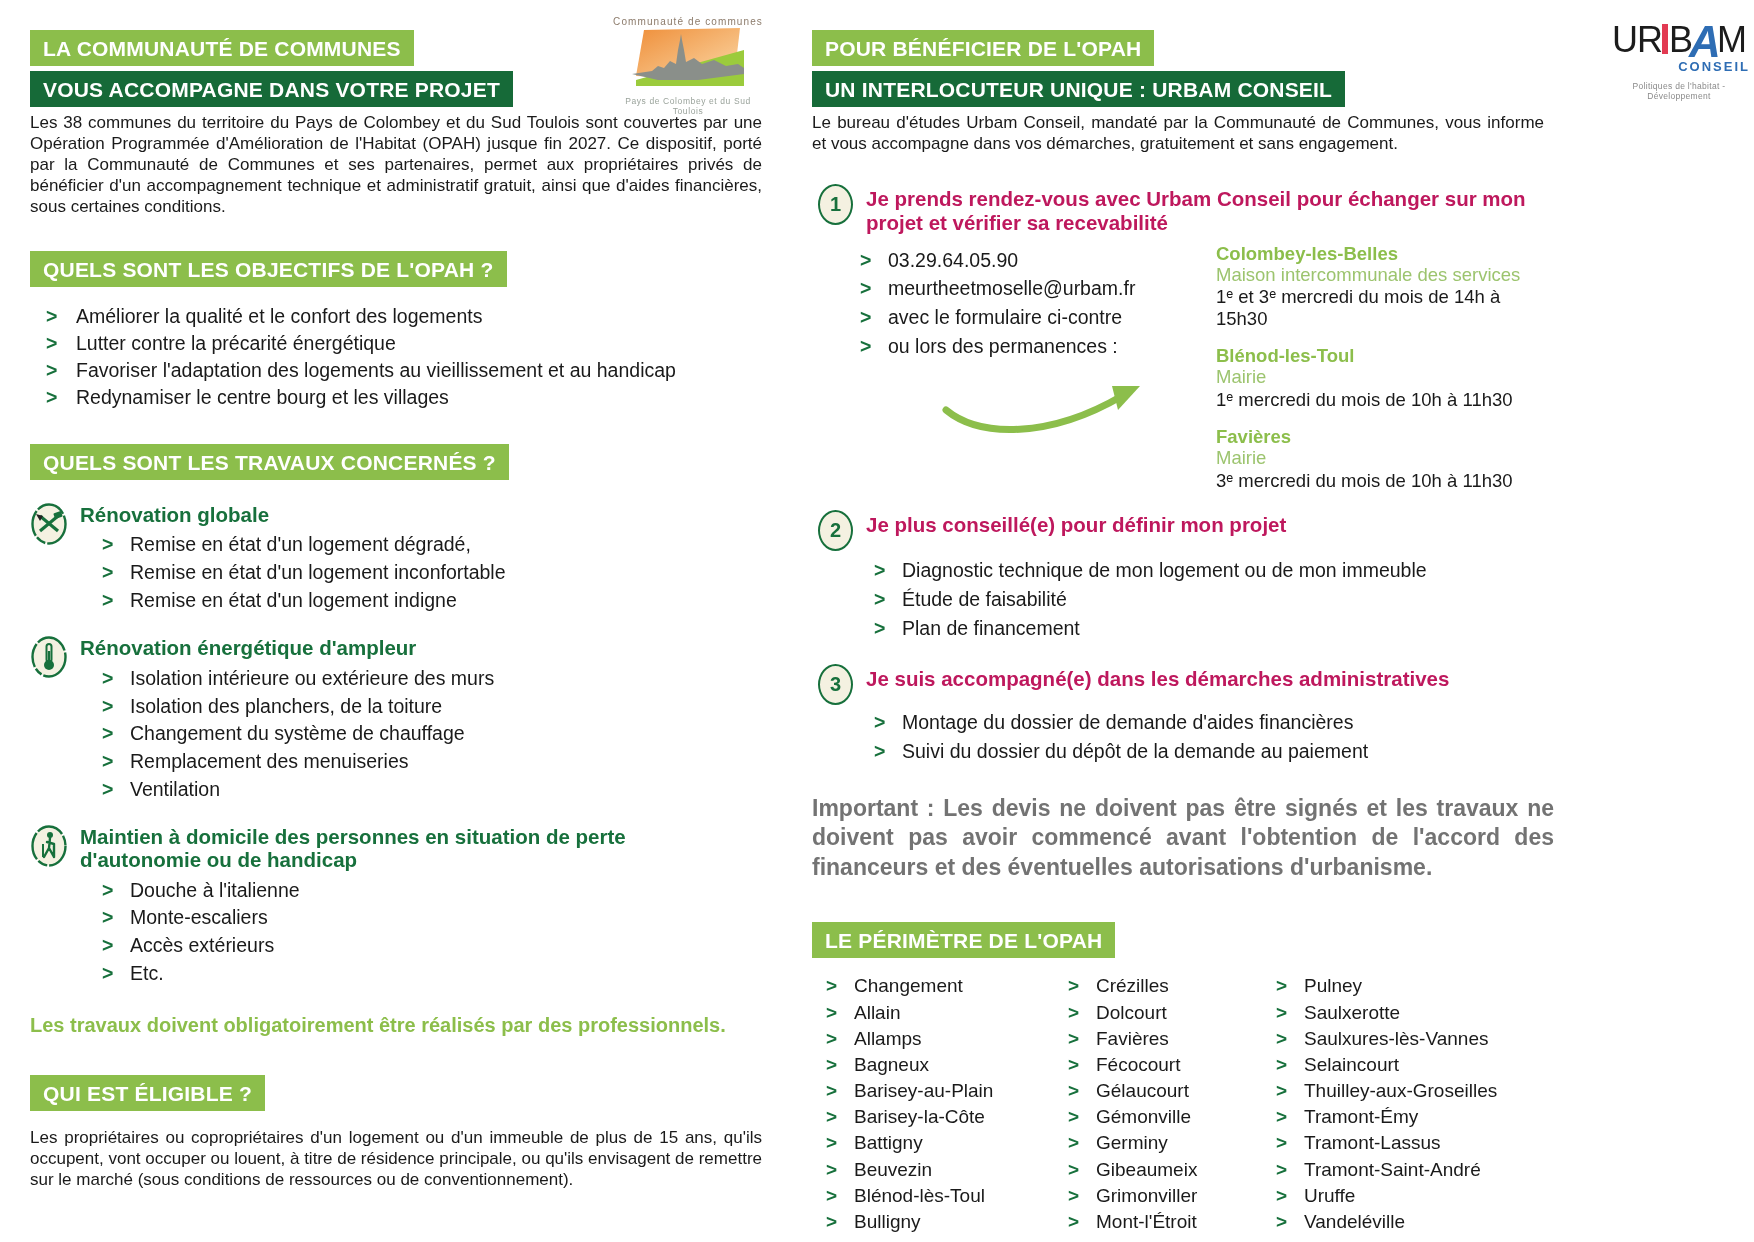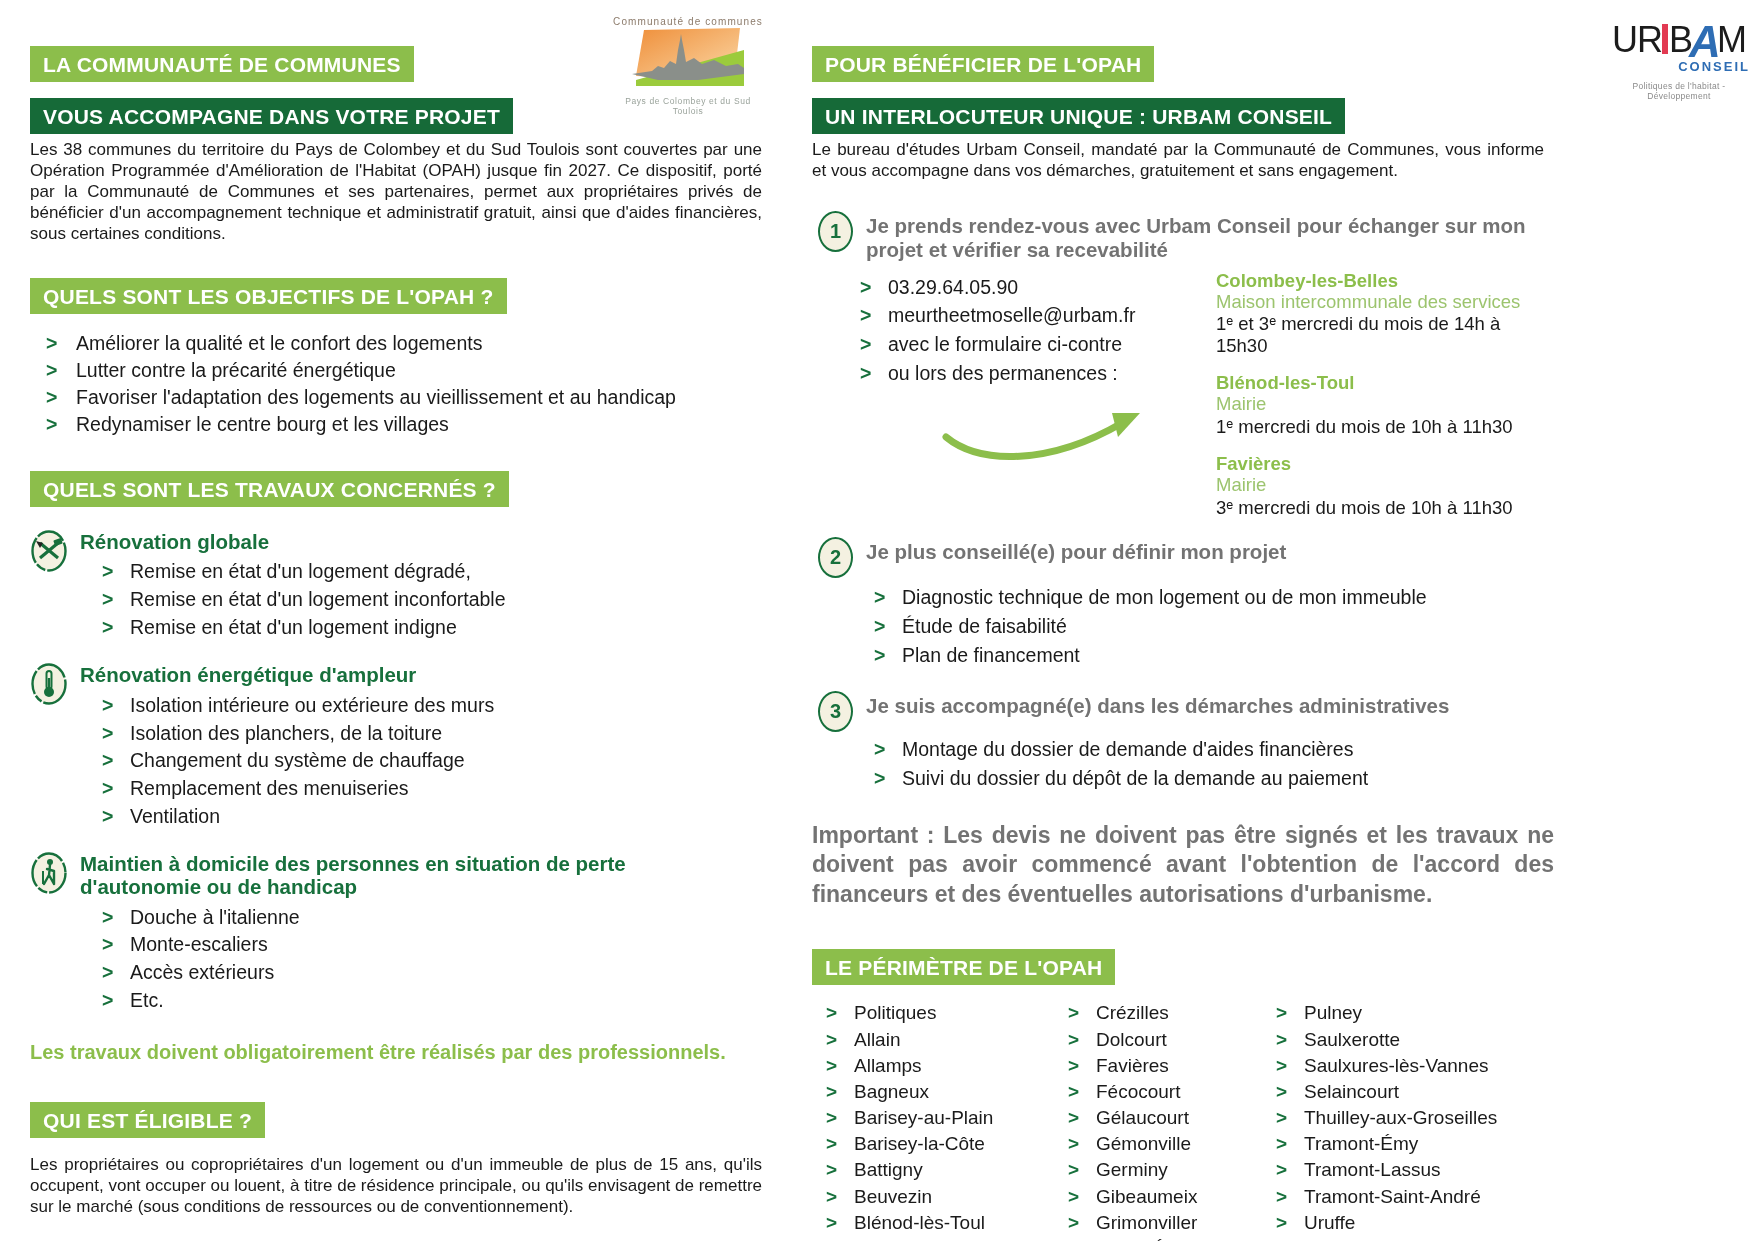--- a/index.html
+++ b/index.html
@@ -6,21 +6,21 @@
   .page{position:relative;width:1754px;height:1242px;background:#fff;overflow:hidden;
         font-family:"Liberation Sans","DejaVu Sans",sans-serif;color:#1a1a1a;}
   .col{position:absolute;top:30px;}
   .col-left{left:30px;width:732px;}
   .col-right{left:812px;width:742px;}
 
   .badge{display:inline-block;color:#fff;font-weight:700;font-size:21px;line-height:1;
          padding:8px 13px 7px;letter-spacing:.2px;white-space:nowrap;}
   .badge.light{background:#8cbe4b;}
   .badge.dark{background:#166a38;}
-  .badge-row{margin-bottom:5px;margin-top:16px;}
+  .badge-row{margin-bottom:5px;}
 
   p.body{margin:0;text-align:justify;font-size:17px;line-height:1.24;}
   .mt-intro{margin-top:26px;}
 
   ul.chevlist{list-style:none;margin:0;padding:0;}
   ul.chevlist li{position:relative;margin:3px 0;font-size:19.5px;line-height:1.22;}
   ul.chevlist li::before{content:">";position:absolute;color:#17703c;font-weight:700;}
   ul.obj li{padding-left:46px;}        ul.obj li::before{left:16px;}
   ul.sub li{padding-left:30px;margin:4px 0;} ul.sub li::before{left:2px;}
   ul.stepul li{padding-left:30px;margin:5px 0;} ul.stepul li::before{left:2px;}
@@ -31,21 +31,21 @@
   .gicon{position:absolute;left:0;top:-2px;}
   .gtitle{color:#17703c;font-weight:700;font-size:20.5px;line-height:1.12;}
   .group ul{margin-top:7px;margin-left:20px;}
   .note{color:#8cbe4b;font-weight:700;font-size:20px;margin-top:28px;}
 
   .step{margin-top:24px;}
   .stephead{display:flex;align-items:flex-start;}
   .stepnum{flex:0 0 auto;width:31px;height:37px;margin:0 13px 0 6px;border:2px solid #17703c;
            border-radius:50%;background:#f4f1e1;color:#17703c;display:flex;align-items:center;
            justify-content:center;font-weight:700;font-size:20px;}
-  .steptitle{color:#737373;font-weight:700;font-size:20.5px;line-height:1.18;padding-top:3px;}
+  .steptitle{color:#be185d;font-weight:700;font-size:20.5px;line-height:1.18;padding-top:3px;}
   .step1body{position:relative;display:flex;margin-top:8px;min-height:224px;}
   .s1bullets{width:358px;margin-left:46px;}
   .perms{width:330px;}
   .perm{margin-bottom:17px;}
   .perm div{font-size:18.5px;line-height:1.05;margin-bottom:2px;}
   .perm .place{color:#8cbe4b;font-weight:700;}
   .perm .loc{color:#9cc46e;}
   .perm .sched{color:#1a1a1a;line-height:1.15;}
   .arrow-wrap{position:absolute;left:128px;top:128px;}
 
@@ -263,21 +263,21 @@
         </ul>
     </div>
 
     <p class="important">Important : Les devis ne doivent pas être signés et les travaux ne doivent pas avoir commencé avant l'obtention de l'accord des financeurs et des éventuelles autorisations d'urbanisme.</p>
 
     <div class="sect" style="margin-top:40px;">
       <span class="badge light">LE PÉRIMÈTRE DE L'OPAH</span>
       <div class="percols">
         <ul class="chevlist communes c1">
 
-        <li>Politiques</li>
+        <li>Changement</li>
             <li>Allain</li>
             <li>Allamps</li>
             <li>Bagneux</li>
             <li>Barisey-au-Plain</li>
             <li>Barisey-la-Côte</li>
             <li>Battigny</li>
             <li>Beuvezin</li>
             <li>Blénod-lès-Toul</li>
             <li>Bulligny</li>
           </ul>

